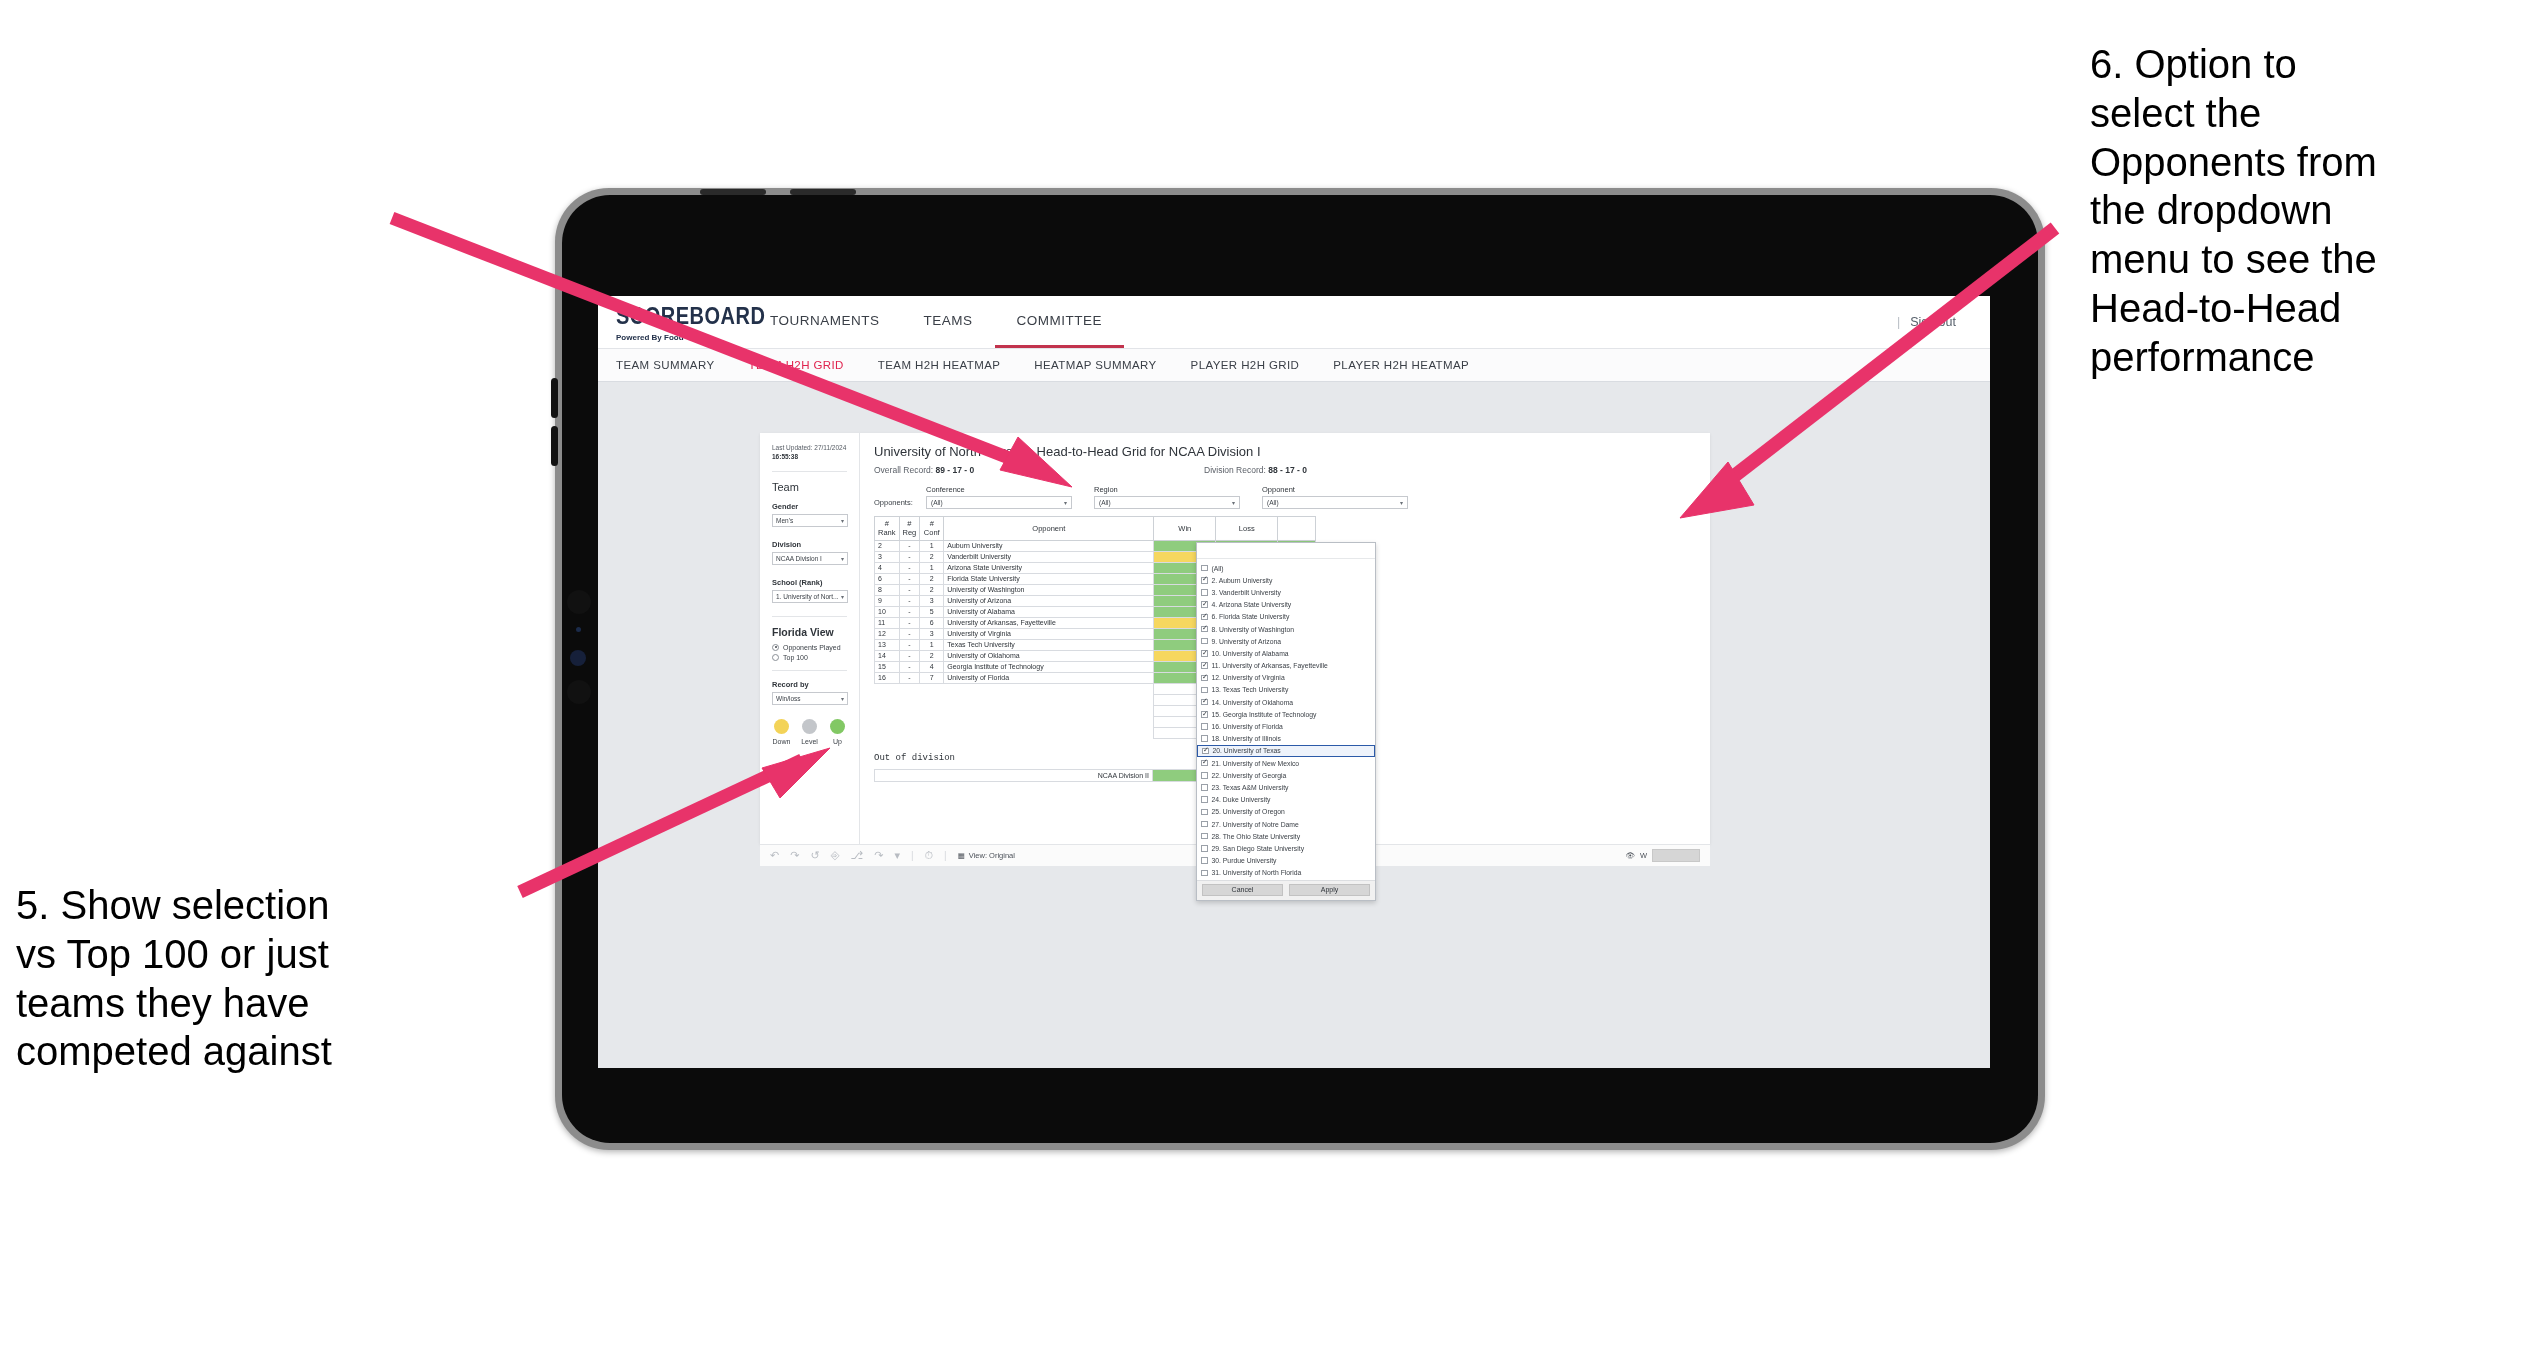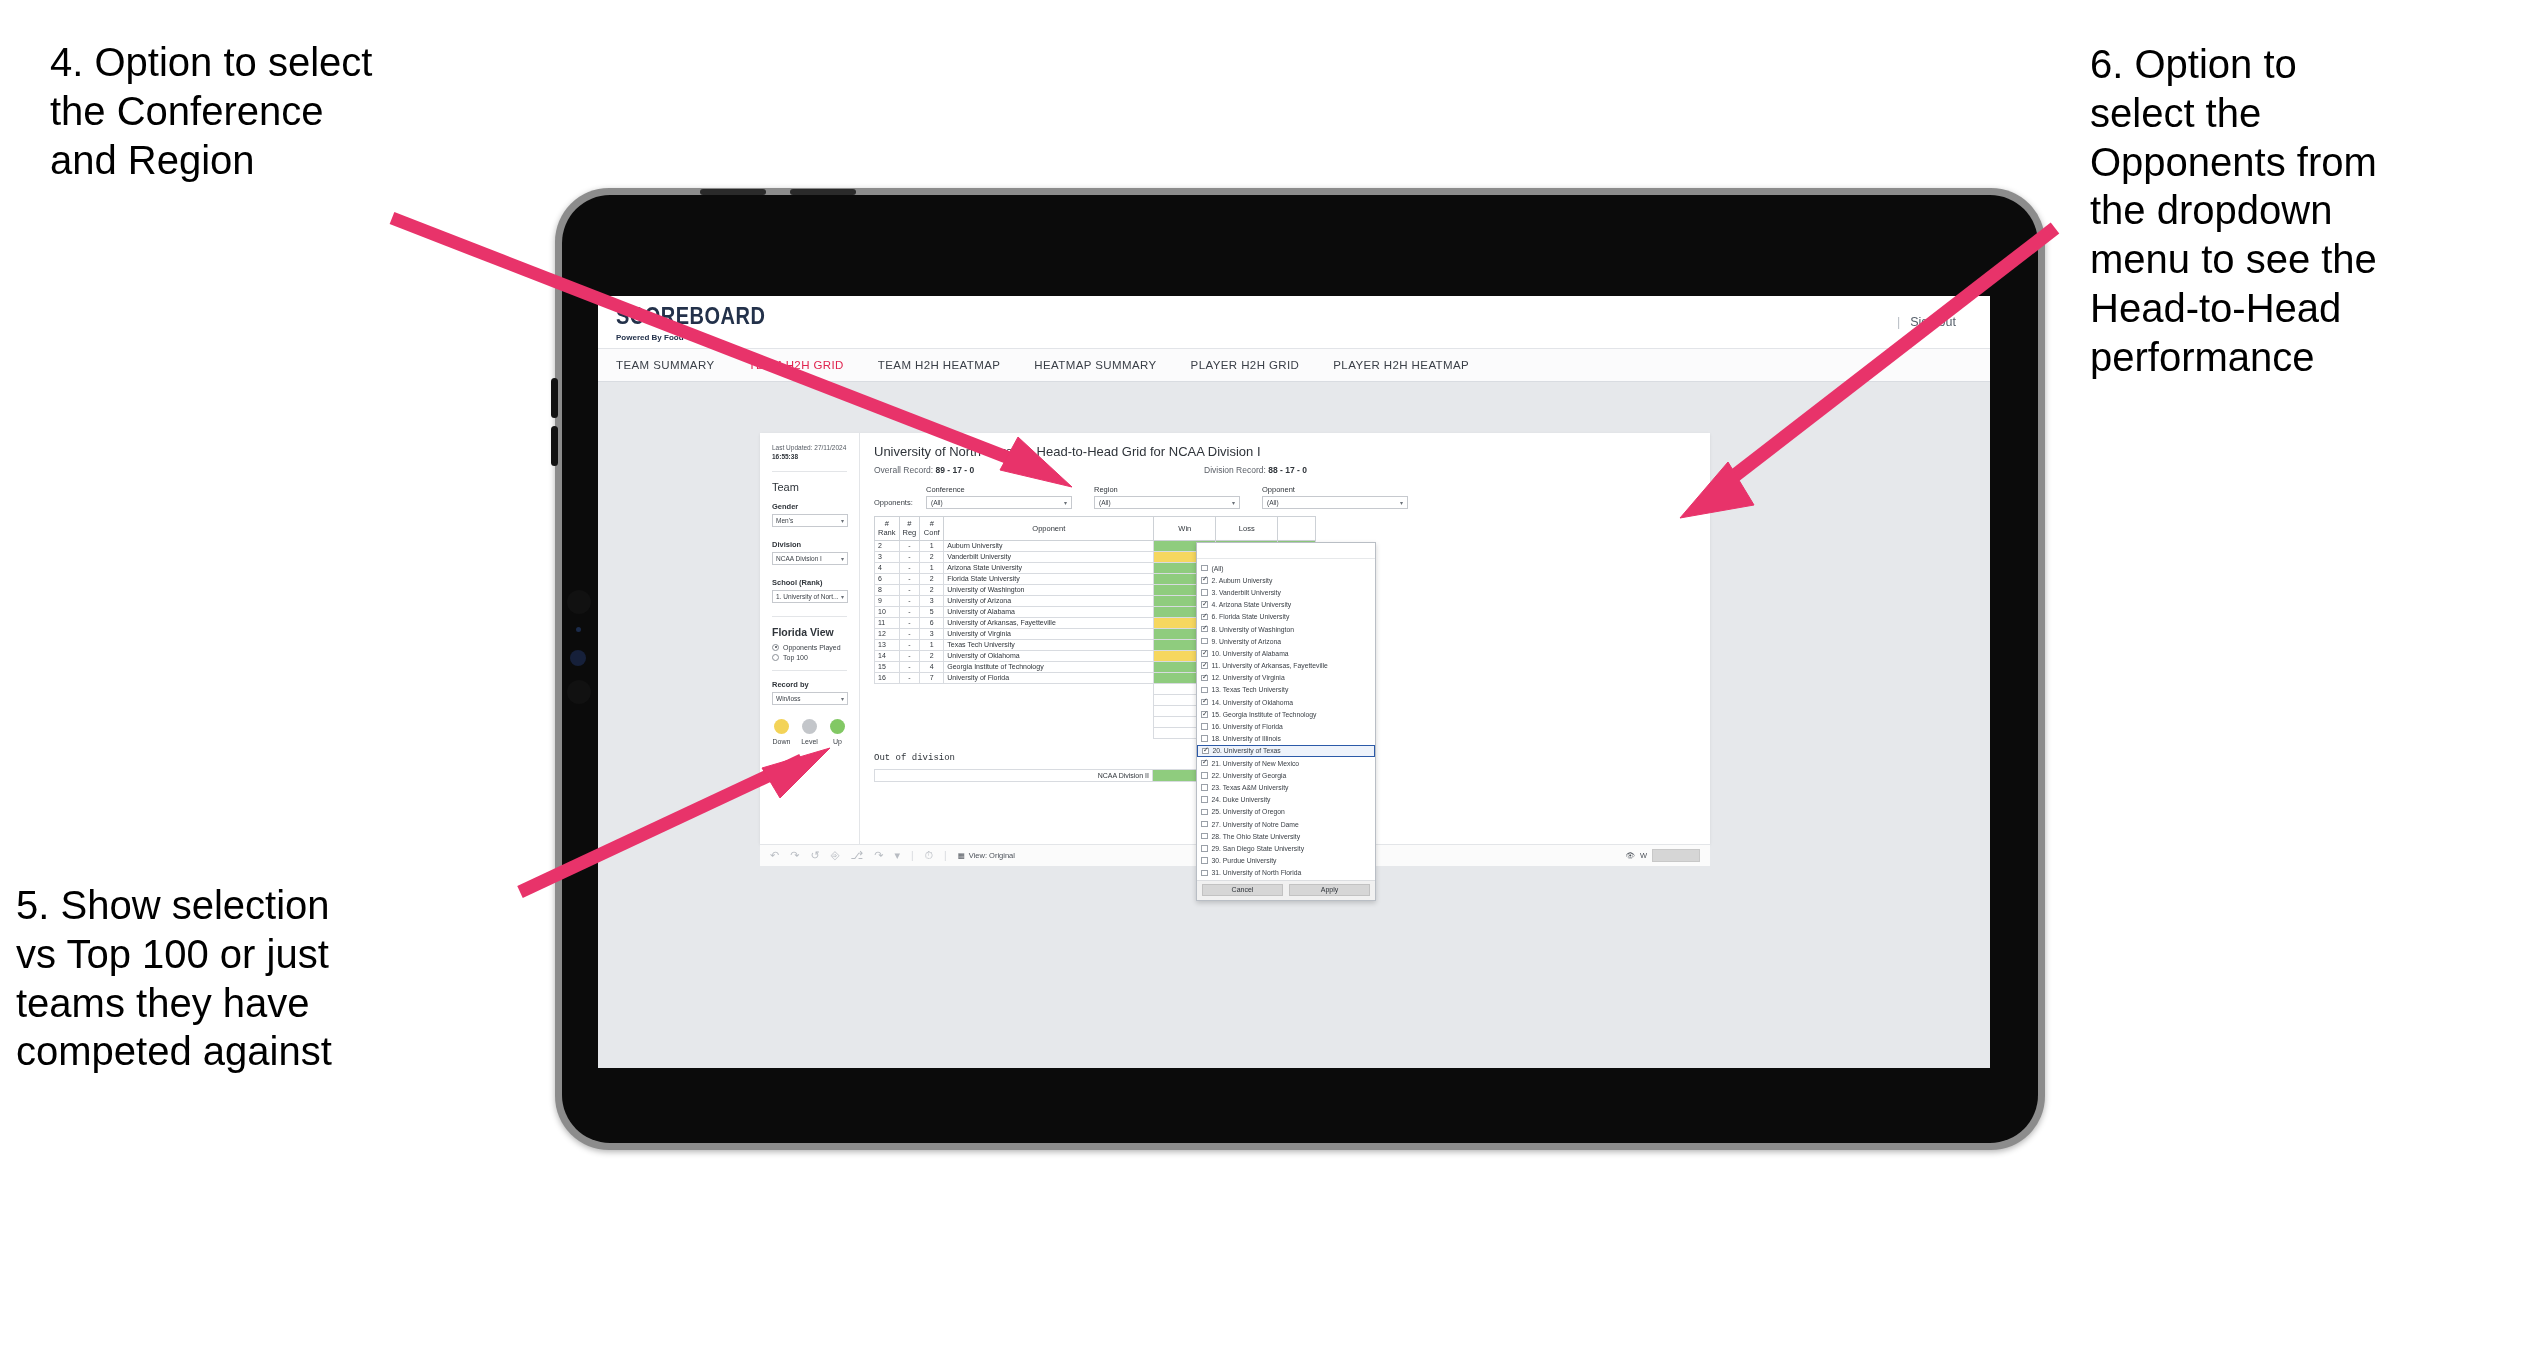--- a/index.html
+++ b/index.html
@@ -192,23 +192,20 @@
   .tb-div { color:#d6d9dd; font-size:10px; }
   .tb-view { display:flex; align-items:center; gap:4px; font-size:7.5px; color:#4b5058; }
   .tb-right { margin-left:auto; display:flex; align-items:center; gap:5px; font-size:7.5px; color:#4b5058; }
   .tb-swatch { width:48px; height:13px; background:#d6d6d6; border:1px solid #c8c8c8; }
 </style>
 </head>
 <body>
 
 <div class="page">
 
-  <div class="annot" id="annot-4">4. Option to select
-the Conference
-and Region</div>
   <div class="annot" id="annot-5">5. Show selection
 vs Top 100 or just
 teams they have
 competed against</div>
   <div class="annot" id="annot-6">6. Option to
 select the
 Opponents from
 the dropdown
 menu to see the
 Head-to-Head
@@ -225,20 +222,25 @@
   <div class="tab-cam" style="left:567px; top:680px; width:24px; height:24px;"></div>
   <div class="tab-btn" style="left:700px; top:189px; width:66px; height:6px; background:#2a2a2a; border-radius:3px;"></div>
   <div class="tab-btn" style="left:790px; top:189px; width:66px; height:6px; background:#2a2a2a; border-radius:3px;"></div>
 
   <div class="tablet-screen">
 
     <div class="app-topbar">
       <div class="logo-block">
         <div class="logo-main">SCOREBOARD</div>
         <div class="logo-sub">Powered By Food</div>
+      </div>
+      <div class="topnav">
+        <div class="topnav-item">TOURNAMENTS</div>
+        <div class="topnav-item">TEAMS</div>
+        <div class="topnav-item active">COMMITTEE</div>
       </div>
       <div class="topbar-right">
         <span class="topbar-sep">|</span>
         <span>Sign out</span>
       </div>
     </div>
 
     <div class="app-subnav">
       <div class="subnav-item">TEAM SUMMARY</div>
       <div class="subnav-item active">TEAM H2H GRID</div>

